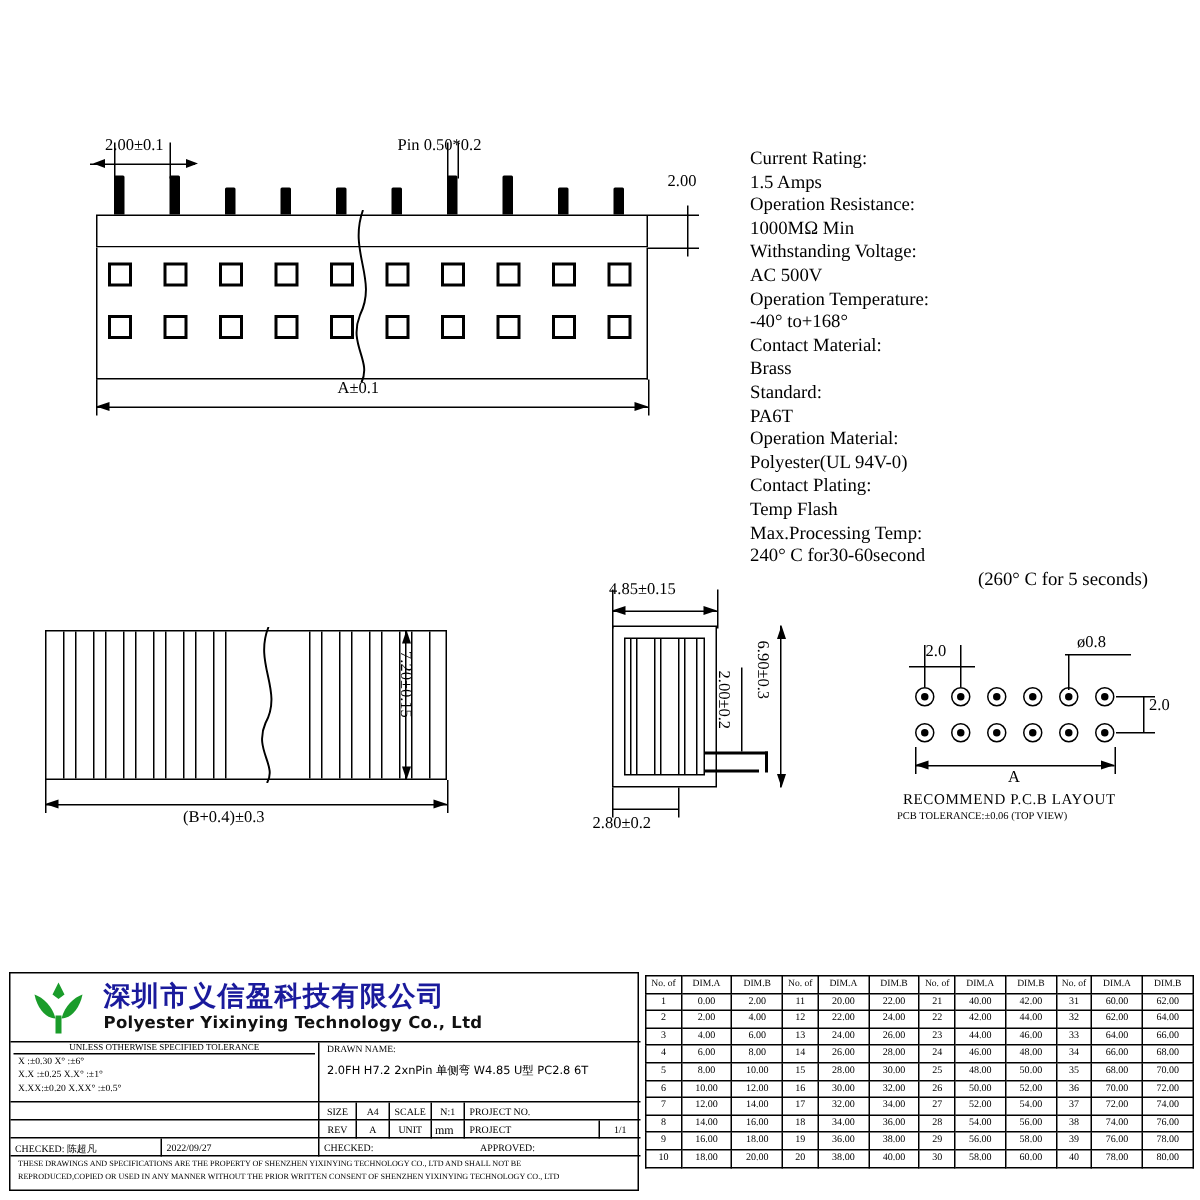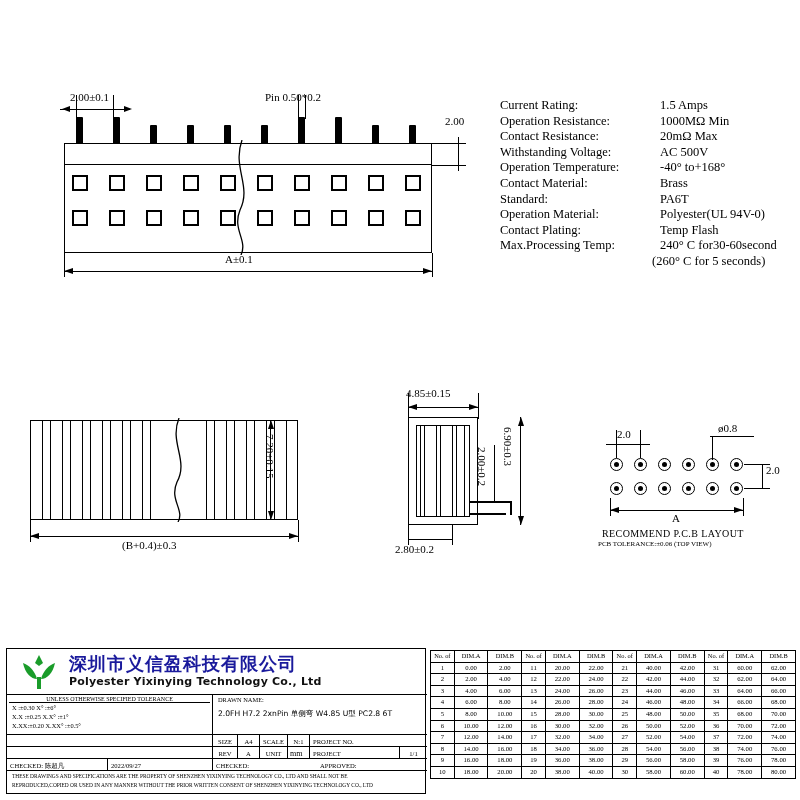--- a/index.html
+++ b/index.html
@@ -7,21 +7,21 @@
   .page{position:absolute;left:0;top:0;width:800px;height:800px;}
   .ln{position:absolute;background:#000;}
   .hln{height:1px;}
   .vln{width:1px;}
   .txt{position:absolute;white-space:nowrap;}
   .dim{font-size:11px;font-family:"Liberation Serif",serif;}
 
   
   #specs{position:absolute;left:500px;top:98px;width:300px;}
   #specs .title{font-size:17px;letter-spacing:.5px;margin-bottom:6px;}
-  #specs .row{font-size:12.5px;line-height:15.6px;display:flex;}
+  #specs .row{font-size:12.5px;line-height:15.6px;display:flex;flex-direction:column;}
   #specs .k{display:inline-block;width:160px;}
   #specs .v{display:inline-block;}
   #specs .cont{font-size:12.5px;line-height:15.6px;padding-left:152px;}
 
   
   #topview{position:absolute;left:30px;top:95px;width:440px;height:190px;}
 
   .pinstalk{position:absolute;width:7px;background:#000;border-radius:1px;}
   .bodytop{position:absolute;left:34px;top:48px;width:368px;height:22px;border:1.5px solid #000;background:#fff;box-sizing:border-box;}
   .bodymid{position:absolute;left:34px;top:70px;width:368px;height:88px;border:1.5px solid #000;border-top:none;background:#fff;box-sizing:border-box;}
@@ -135,24 +135,20 @@
   </div>
 
   <div id="specs">
     <div class="row">
         <span class="k">Current Rating:</span>
         <span class="v">1.5 Amps</span>
       </div>
     <div class="row">
         <span class="k">Operation Resistance:</span>
         <span class="v">1000MΩ Min</span>
-      </div>
-    <div class="row">
-        <span class="k">Contact Resistance:</span>
-        <span class="v">20mΩ Max</span>
       </div>
     <div class="row">
         <span class="k">Withstanding Voltage:</span>
         <span class="v">AC 500V</span>
       </div>
     <div class="row">
         <span class="k">Operation Temperature:</span>
         <span class="v">-40° to+168°</span>
       </div>
     <div class="row">

